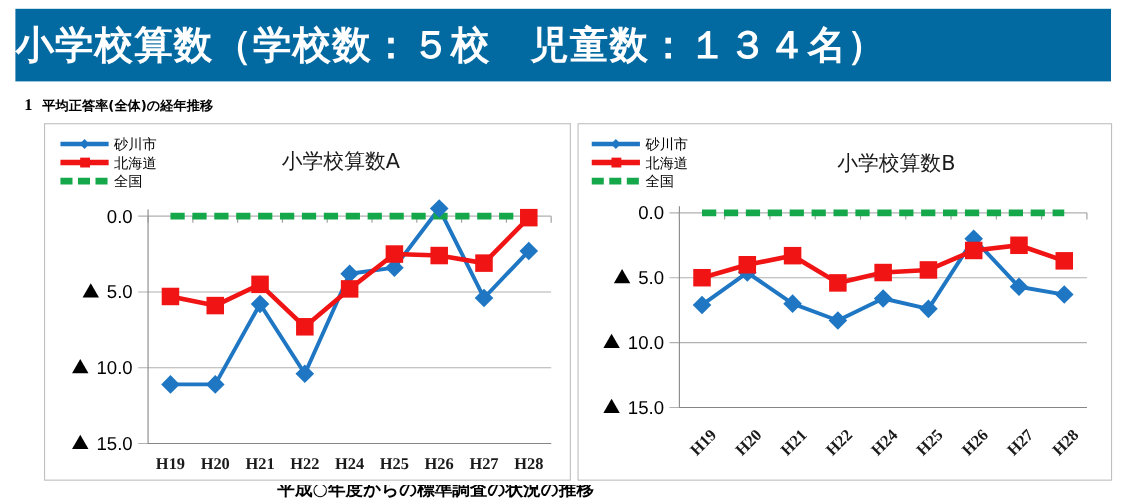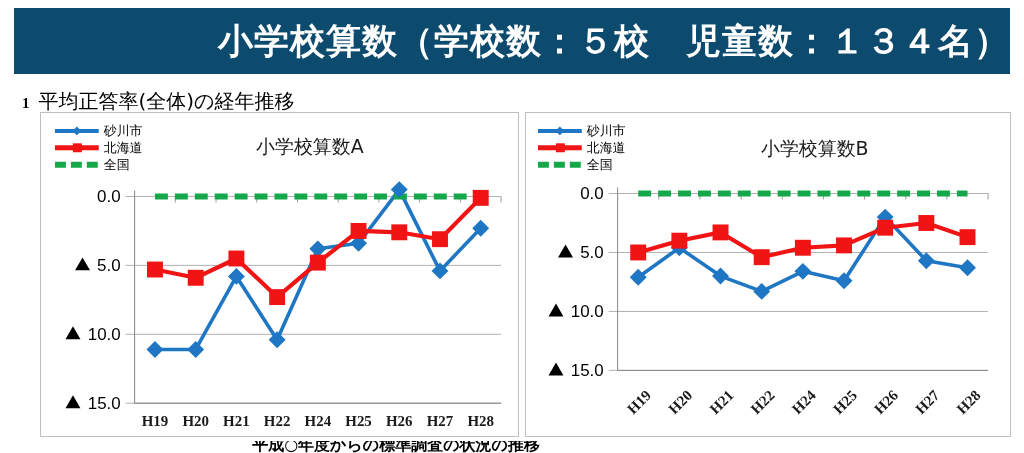--- a/index.html
+++ b/index.html
@@ -16,24 +16,24 @@
     position: relative;
   }
 
   
   .banner {
     position: absolute;
     left: 14px;
     top: 8px;
     width: 996px;
     height: 66px;
-    background: #0c4a6e;
+    background: #0369a1;
     display: flex;
     align-items: center;
-    justify-content: flex-end;
+    justify-content: flex-start;
   }
   .banner-title {
     color: #ffffff;
     font-size: 35px;
     font-weight: bold;
     letter-spacing: 1px;
     white-space: nowrap;
     font-family: "DejaVu Sans", "Liberation Sans", sans-serif;
   }
 
@@ -45,22 +45,22 @@
     display: flex;
     align-items: baseline;
     gap: 9px;
   }
   .section-num {
     font-size: 15px;
     font-weight: bold;
     font-family: "Liberation Serif", serif;
   }
   .section-label {
-    font-size: 20px;
-    font-weight: normal;
+    font-size: 12px;
+    font-weight: bold;
     font-family: "DejaVu Sans", "Liberation Sans", sans-serif;
   }
 
   
   .chart-box {
     position: absolute;
     background: #ffffff;
     border: 1px solid #BFBFBF;
     box-sizing: border-box;
   }

